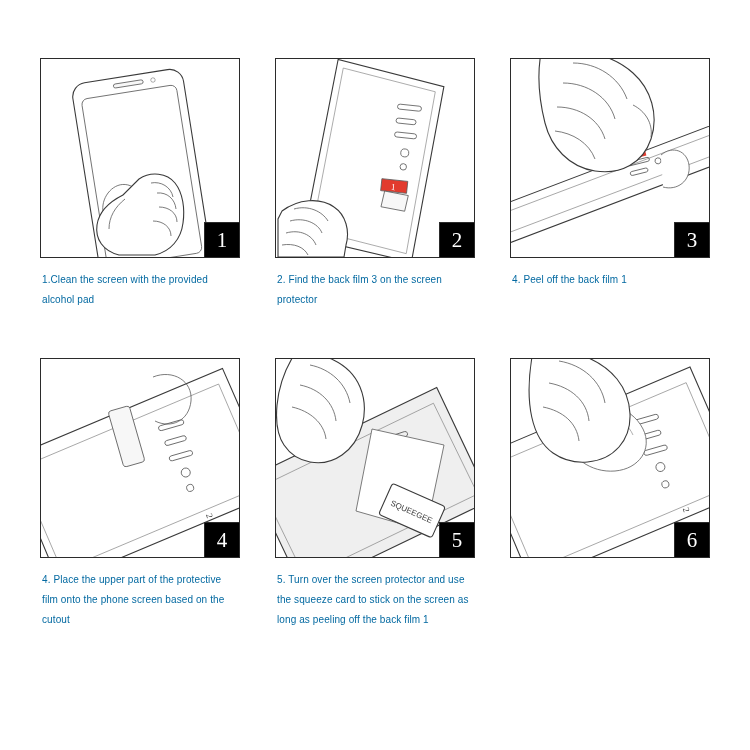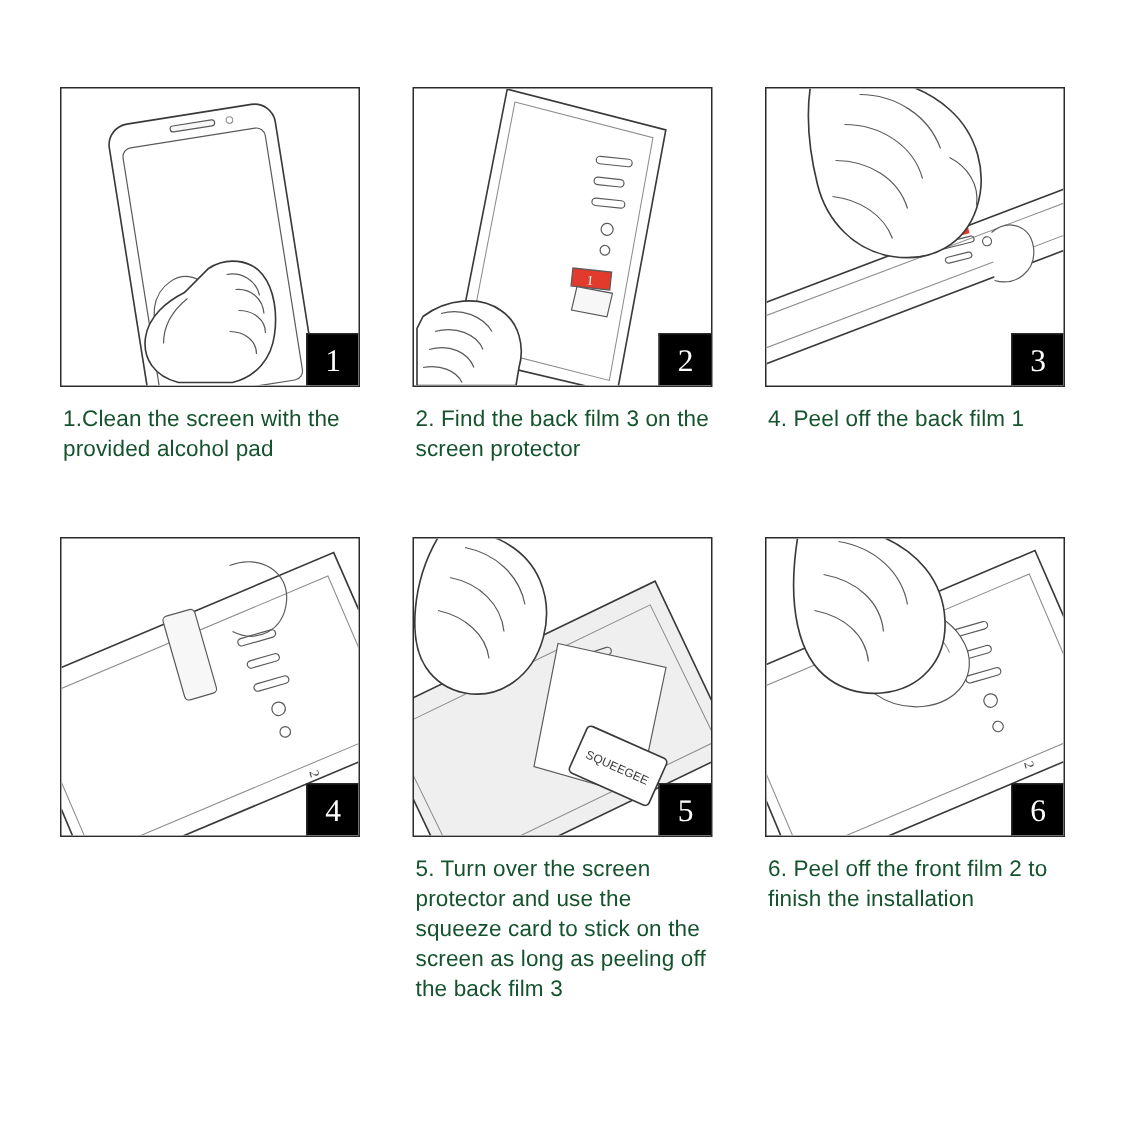--- a/index.html
+++ b/index.html
@@ -51,23 +51,23 @@
     font-size: 21px;
     font-family: "Liberation Serif", serif;
     display: flex;
     align-items: center;
     justify-content: center;
     border-left: 1px solid #2b2b2b;
     border-top: 1px solid #2b2b2b;
     line-height: 1;
   }
   .caption {
-    font-size: 15px;
+    font-size: 10px;
     line-height: 20px;
-    color: #14532d;
+    color: #0369a1;
     margin: 12px 2px 0 2px;
     min-height: 60px;
     letter-spacing: 0.1px;
   }
   .row2 {
     margin-top: 22px;
   }
   svg {
     display: block;
   }
@@ -194,20 +194,21 @@
             <circle cx="142" cy="142" r="3.5" class="ln-thin"></circle>
 
             <rect x="84" y="46" width="22" height="58" rx="3" class="fill-lgray ln-thin"></rect>
             <text class="tiny-num" x="150" y="172" transform="rotate(90 150 172)">2</text>
           </g>
 
           <path d="M112 18 C132 10 152 22 150 42 C148 62 130 70 114 62" class="ln-thin"></path>
         </svg>
         <div class="badge">4</div>
       </div>
+      <div class="caption">4. Place the upper part of the protective film onto the phone screen based on the cutout</div>
     </div>
 
     <div class="cell row2">
       <div class="panel">
         <svg width="198" height="198" viewBox="0 0 198 198">
 
           <g transform="rotate(-18 99 120)">
             <path d="M-20 80 L186 52 L202 176 L-4 204 Z" class="fill-gray ln"></path>
             <path d="M-12 92 L178 66 L192 166 L2 192 Z" class="ln-light"></path>
             <rect x="120" y="84" width="24" height="5" rx="2.5" class="ln-thin"></rect>
@@ -222,21 +223,21 @@
             <text x="137" y="157" text-anchor="middle" font-size="8" font-family="Liberation Sans, sans-serif" fill="#3a3a3a">SQUEEGEE</text>
           </g>
 
           <path d="M18 -4 C44 -10 74 4 84 28 C94 52 86 82 66 96 C46 110 20 104 8 86 C-4 68 -2 28 18 -4 Z" class="fill-w ln"></path>
           <path d="M34 6 C54 10 70 24 74 44" class="ln-thin"></path>
           <path d="M24 26 C44 30 58 44 60 62" class="ln-thin"></path>
           <path d="M16 48 C34 52 48 64 50 80" class="ln-thin"></path>
         </svg>
         <div class="badge">5</div>
       </div>
-      <div class="caption">5. Turn over the screen protector and use the squeeze card to stick on the screen as long as peeling off the back film 3</div>
+      <div class="caption">5. Turn over the screen protector and use the squeeze card to stick on the screen as long as peeling off the back film 1</div>
     </div>
 
     <div class="cell row2">
       <div class="panel">
         <svg width="198" height="198" viewBox="0 0 198 198">
           <g transform="rotate(-16 99 110)">
             <path d="M-24 62 L204 34 L222 170 L-8 198 Z" class="fill-w ln"></path>
             <path d="M-16 74 L196 48 L210 160 L-2 186 Z" class="ln-light"></path>
             <rect x="134" y="70" width="26" height="5" rx="2.5" class="ln-thin"></rect>
             <rect x="136" y="86" width="22" height="5" rx="2.5" class="ln-thin"></rect>
@@ -249,17 +250,16 @@
           <path d="M60 56 C88 38 120 46 132 70 C142 90 128 110 104 112 C80 114 58 98 56 78 Z" class="fill-w ln-thin"></path>
           <path d="M70 60 C92 50 114 58 122 76" class="ln-light"></path>
 
           <path d="M22 -8 C52 -14 88 -2 106 20 C122 40 124 70 108 88 C92 106 62 108 42 94 C22 80 12 46 22 -8 Z" class="fill-w ln"></path>
           <path d="M48 2 C72 6 90 22 94 44" class="ln-thin"></path>
           <path d="M38 24 C60 28 76 42 78 62" class="ln-thin"></path>
           <path d="M32 48 C52 52 66 64 68 82" class="ln-thin"></path>
         </svg>
         <div class="badge">6</div>
       </div>
-      <div class="caption">6. Peel off the front film 2 to finish the installation</div>
     </div>
 
   </div>
 </div>
 
 </body></html>

